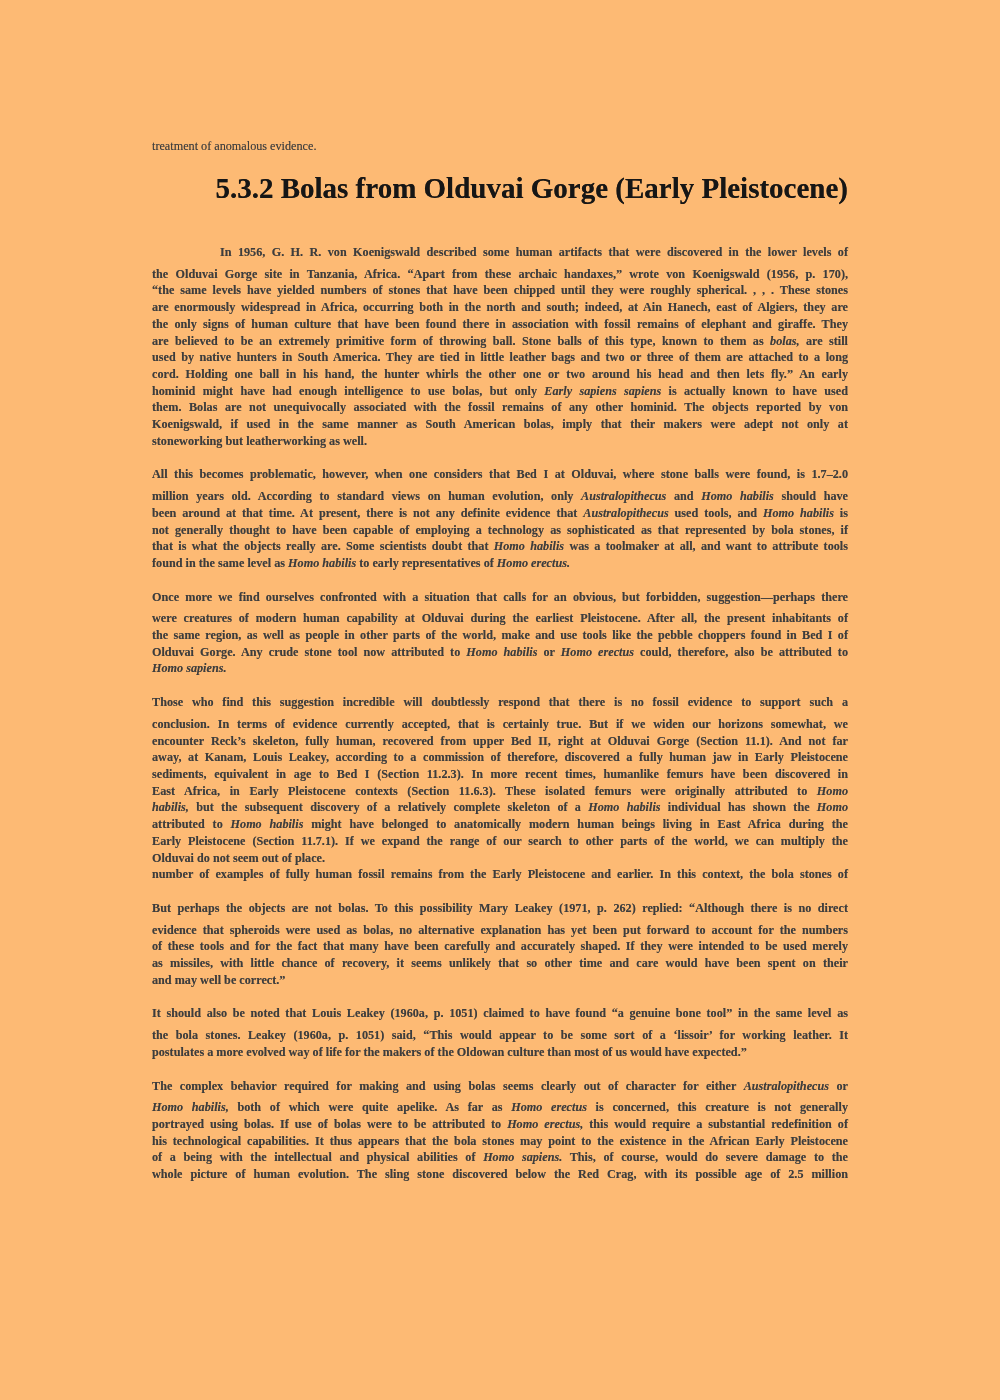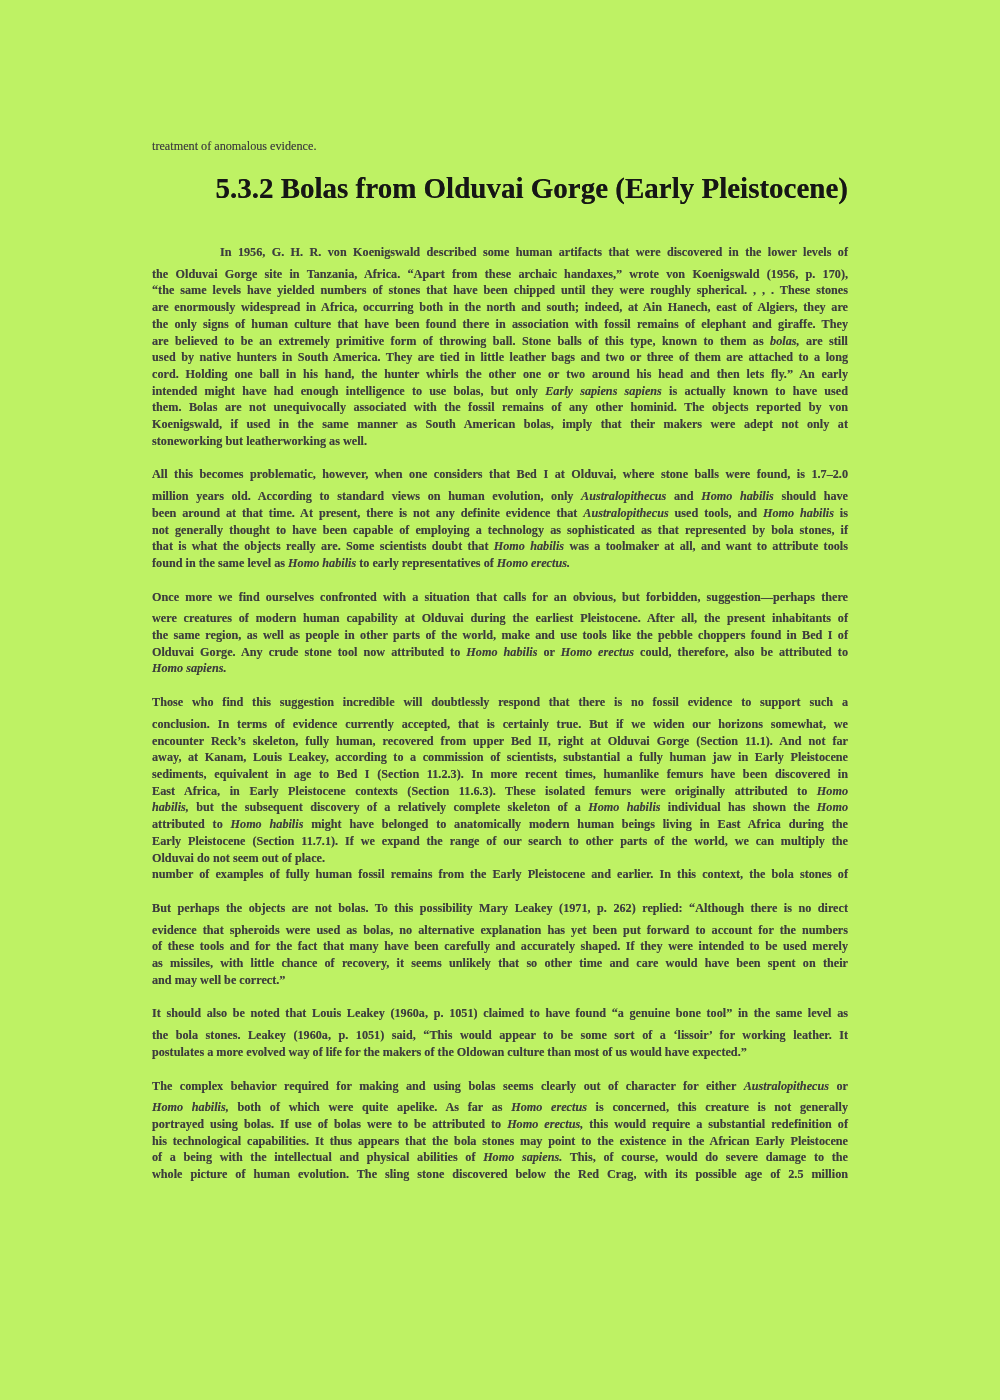--- a/index.html
+++ b/index.html
@@ -8,21 +8,21 @@
     height: 1400px;
     background: #ffffff;
     overflow: hidden;
     font-family: "Liberation Serif", "DejaVu Serif", serif;
   }
   .page {
     box-sizing: border-box;
     width: 1000px;
     height: 1400px;
     padding: 138px 152px 0 152px;
-    background: #bef264;
+    background: #fdba74;
   }
   .fragment {
     font-size: 12.2px;
     line-height: 17px;
     color: #3d3d3d;
     text-shadow: 0 0 0.45px rgba(70,70,70,0.5);
   }
   .heading {
     font-size: 29px;
     line-height: 43px;
@@ -60,21 +60,21 @@
   <div class="body-text" style="color: rgb(61, 61, 61);">
       <div class="para">
         <div class="tline first indent"><span>In 1956, G. H. R. von Koenigswald described some human artifacts that were discovered in the lower levels of</span></div>
         <div class="tline"><span>the Olduvai Gorge site in Tanzania, Africa. “Apart from these archaic handaxes,” wrote von Koenigswald (1956, p. 170),</span></div>
         <div class="tline"><span>“the same levels have yielded numbers of stones that have been chipped until they were roughly spherical. , , . These stones</span></div>
         <div class="tline"><span>are enormously widespread in Africa, occurring both in the north and south; indeed, at Ain Hanech, east of Algiers, they are</span></div>
         <div class="tline"><span>the only signs of human culture that have been found there in association with fossil remains of elephant and giraffe. They</span></div>
         <div class="tline"><span>are believed to be an extremely primitive form of throwing ball. Stone balls of this type, known to them as </span><span class="it">bolas,</span><span> are still</span></div>
         <div class="tline"><span>used by native hunters in South America. They are tied in little leather bags and two or three of them are attached to a long</span></div>
         <div class="tline"><span>cord. Holding one ball in his hand, the hunter whirls the other one or two around his head and then lets fly.” An early</span></div>
-        <div class="tline"><span>intended might have had enough intelligence to use bolas, but only </span><span class="it">Early sapiens sapiens</span><span> is actually known to have used</span></div>
+        <div class="tline"><span>hominid might have had enough intelligence to use bolas, but only </span><span class="it">Early sapiens sapiens</span><span> is actually known to have used</span></div>
         <div class="tline"><span>them. Bolas are not unequivocally associated with the fossil remains of any other hominid. The objects reported by von</span></div>
         <div class="tline"><span>Koenigswald, if used in the same manner as South American bolas, imply that their makers were adept not only at</span></div>
         <div class="tline lastline"><span>stoneworking but leatherworking as well.</span></div>
       </div>
       <div class="para">
         <div class="tline first"><span>All this becomes problematic, however, when one considers that Bed I at Olduvai, where stone balls were found, is 1.7–2.0</span></div>
         <div class="tline"><span>million years old. According to standard views on human evolution, only </span><span class="it">Australopithecus</span><span> and </span><span class="it">Homo habilis</span><span> should have</span></div>
         <div class="tline"><span>been around at that time. At present, there is not any definite evidence that </span><span class="it">Australopithecus</span><span> used tools, and </span><span class="it">Homo habilis</span><span> is</span></div>
         <div class="tline"><span>not generally thought to have been capable of employing a technology as sophisticated as that represented by bola stones, if</span></div>
         <div class="tline"><span>that is what the objects really are. Some scientists doubt that </span><span class="it">Homo habilis</span><span> was a toolmaker at all, and want to attribute tools</span></div>
@@ -84,21 +84,21 @@
         <div class="tline first"><span>Once more we find ourselves confronted with a situation that calls for an obvious, but forbidden, suggestion—perhaps there</span></div>
         <div class="tline"><span>were creatures of modern human capability at Olduvai during the earliest Pleistocene. After all, the present inhabitants of</span></div>
         <div class="tline"><span>the same region, as well as people in other parts of the world, make and use tools like the pebble choppers found in Bed I of</span></div>
         <div class="tline"><span>Olduvai Gorge. Any crude stone tool now attributed to </span><span class="it">Homo habilis</span><span> or </span><span class="it">Homo erectus</span><span> could, therefore, also be attributed to</span></div>
         <div class="tline lastline"><span class="it">Homo sapiens.</span></div>
       </div>
       <div class="para">
         <div class="tline first"><span>Those who find this suggestion incredible will doubtlessly respond that there is no fossil evidence to support such a</span></div>
         <div class="tline"><span>conclusion. In terms of evidence currently accepted, that is certainly true. But if we widen our horizons somewhat, we</span></div>
         <div class="tline"><span>encounter Reck’s skeleton, fully human, recovered from upper Bed II, right at Olduvai Gorge (Section 11.1). And not far</span></div>
-        <div class="tline"><span>away, at Kanam, Louis Leakey, according to a commission of scientists, substantial a fully human jaw in Early Pleistocene</span></div>
+        <div class="tline"><span>away, at Kanam, Louis Leakey, according to a commission of therefore, discovered a fully human jaw in Early Pleistocene</span></div>
         <div class="tline"><span>sediments, equivalent in age to Bed I (Section 11.2.3). In more recent times, humanlike femurs have been discovered in</span></div>
         <div class="tline"><span>East Africa, in Early Pleistocene contexts (Section 11.6.3). These isolated femurs were originally attributed to </span><span class="it">Homo</span></div>
         <div class="tline"><span class="it">habilis,</span><span> but the subsequent discovery of a relatively complete skeleton of a </span><span class="it">Homo habilis</span><span> individual has shown the </span><span class="it">Homo</span></div>
         <div class="tline"><span>attributed to </span><span class="it">Homo habilis</span><span> might have belonged to anatomically modern human beings living in East Africa during the</span></div>
         <div class="tline"><span>Early Pleistocene (Section 11.7.1). If we expand the range of our search to other parts of the world, we can multiply the</span></div>
         <div class="tline lastline"><span>Olduvai do not seem out of place.</span></div>
         <div class="tline"><span>number of examples of fully human fossil remains from the Early Pleistocene and earlier. In this context, the bola stones of</span></div>
       </div>
       <div class="para">
         <div class="tline first"><span>But perhaps the objects are not bolas. To this possibility Mary Leakey (1971, p. 262) replied: “Although there is no direct</span></div>

